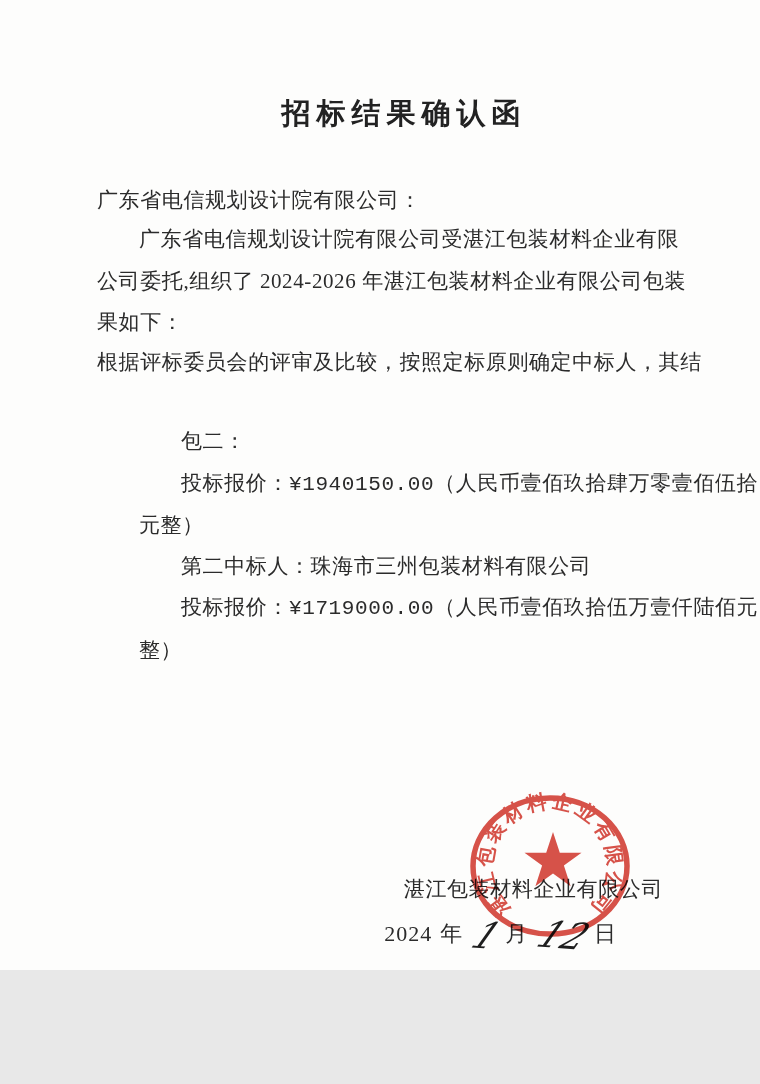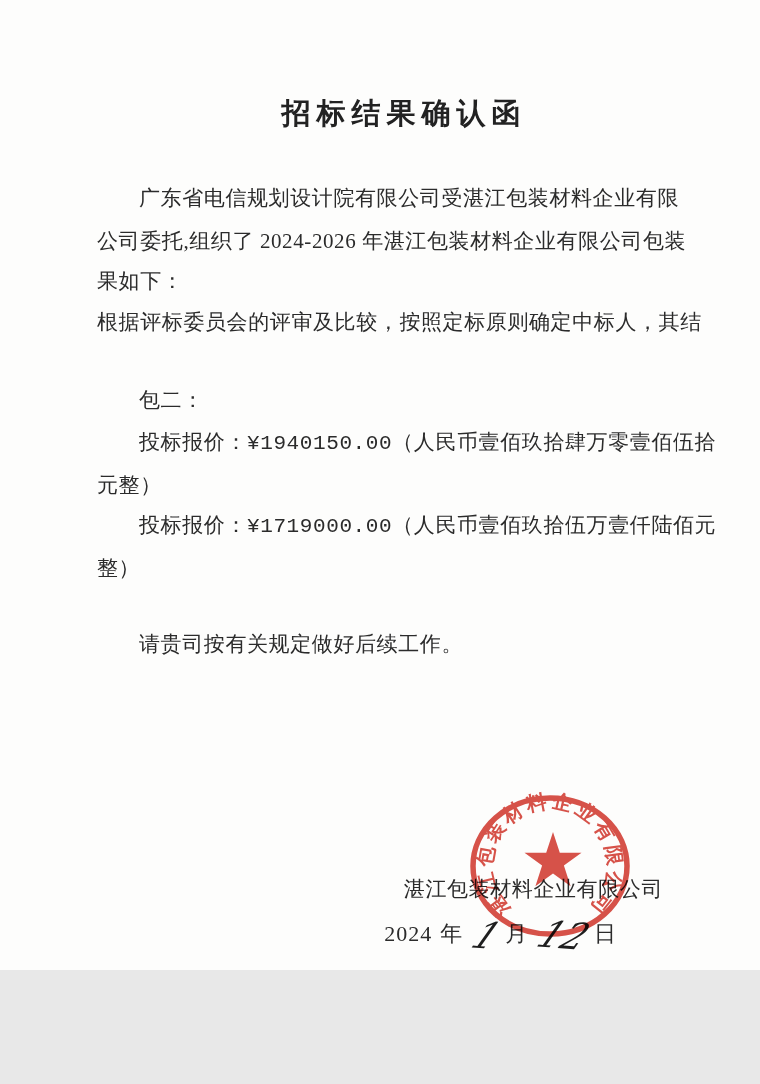--- a/index.html
+++ b/index.html
@@ -38,21 +38,21 @@
     height: 40.6px;
     line-height: 40.6px;
     font-size: 21px;
     letter-spacing: 0.6px;
     white-space: nowrap;
   }
   .sec2 .ln {
     height: 41.6px;
     line-height: 41.6px;
   }
-  .sec2 { margin-top: 39px; }
+  .sec2 { margin-top: 39px; margin-left: 42px; }
   .closing-block { margin-top: 36px; }
   .indent { text-indent: 2em; font-family: Liberation Mono, monospace; }
   .company-line {
     position: absolute;
     top: 876px;
     right: 97px;
     font-size: 21px;
     letter-spacing: 0.6px;
     line-height: 27px;
     white-space: nowrap;
@@ -95,36 +95,35 @@
   }
 </style>
 </head>
 <body>
 
 <div class="page">
 
   <h1 class="title">招标结果确认函</h1>
 
   <div class="content">
+    <div class="ln">广东省电信规划设计院有限公司：</div>
     <div class="ln indent">广东省电信规划设计院有限公司受湛江包装材料企业有限</div>
     <div class="ln">公司委托,组织了 2024-2026 年湛江包装材料企业有限公司包装</div>
     <div class="ln">果如下：</div>
     <div class="ln">根据评标委员会的评审及比较，按照定标原则确定中标人，其结</div>
 
     <div class="sec2">
       <div class="ln indent">包二：</div>
       <div class="ln indent">投标报价：¥1940150.00（人民币壹佰玖拾肆万零壹佰伍拾</div>
       <div class="ln">元整）</div>
+      <div class="ln indent">第二中标人：珠海市三州包装材料有限公司</div>
       <div class="ln indent">投标报价：¥1719000.00（人民币壹佰玖拾伍万壹仟陆佰元</div>
       <div class="ln">整）</div>
     </div>
 
-    <div class="sec2 closing-block">
-      <div class="ln indent">请贵司按有关规定做好后续工作。</div>
-    </div>
   </div>
 
   <div class="company-line">湛江包装材料企业有限公司</div>
 
   <div class="date-line">
     <span class="d-num">2024</span><span class="d-unit">年</span><span class="hand">1</span><span class="d-unit">月</span><span class="hand">12</span><span class="d-unit">日</span>
   </div>
 
   <svg class="stamp" width="200" height="190" viewBox="0 0 200 190">
     <ellipse cx="100" cy="95" rx="77" ry="68" fill="none" stroke="#d5453c" stroke-width="5.5"></ellipse>

